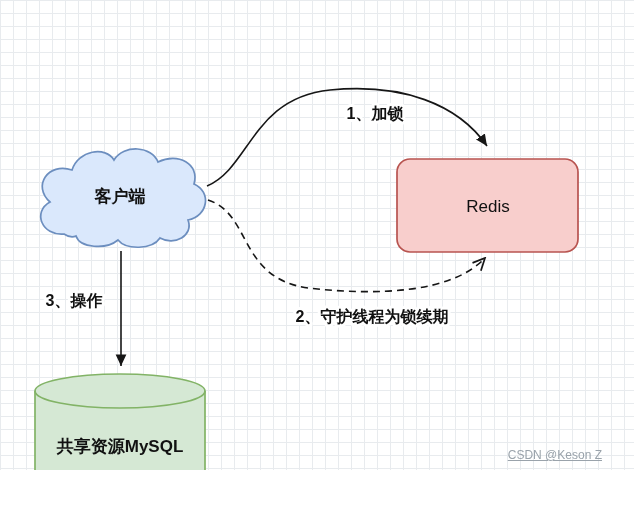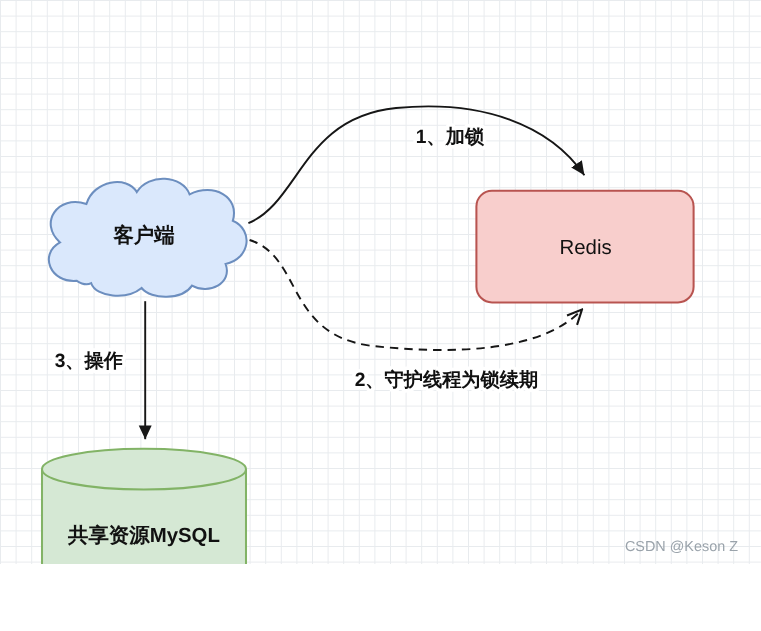--- a/index.html
+++ b/index.html
@@ -36,22 +36,22 @@
     font-size: 17px; font-weight: normal;
     text-anchor: middle; fill: #111111;
   }
   .edge-label {
     font-size: 16px; font-weight: bold;
     text-anchor: middle; fill: #111111;
     paint-order: stroke; stroke: #ffffff; stroke-width: 6px;
     stroke-linejoin: round;
   }
   .watermark {
-    position: absolute; right: 19px; bottom: 8px;
-    font-size: 12px; color: #9aa3ab;
+    position: absolute; right: 32px; bottom: 8px;
+    font-size: 12px; color: #9aa3ab; text-decoration: underline;
   }
 </style>
 </head>
 <body>
 
 <div class="stage">
   <svg width="634" height="526" viewBox="0 0 634 526">
     <defs>
       <marker id="arrow-solid" viewBox="0 0 10 10" refX="9" refY="5" markerWidth="8" markerHeight="8" orient="auto">
         <path d="M0,0.8 L9,5 L0,9.2 Z" fill="#161616"></path>

